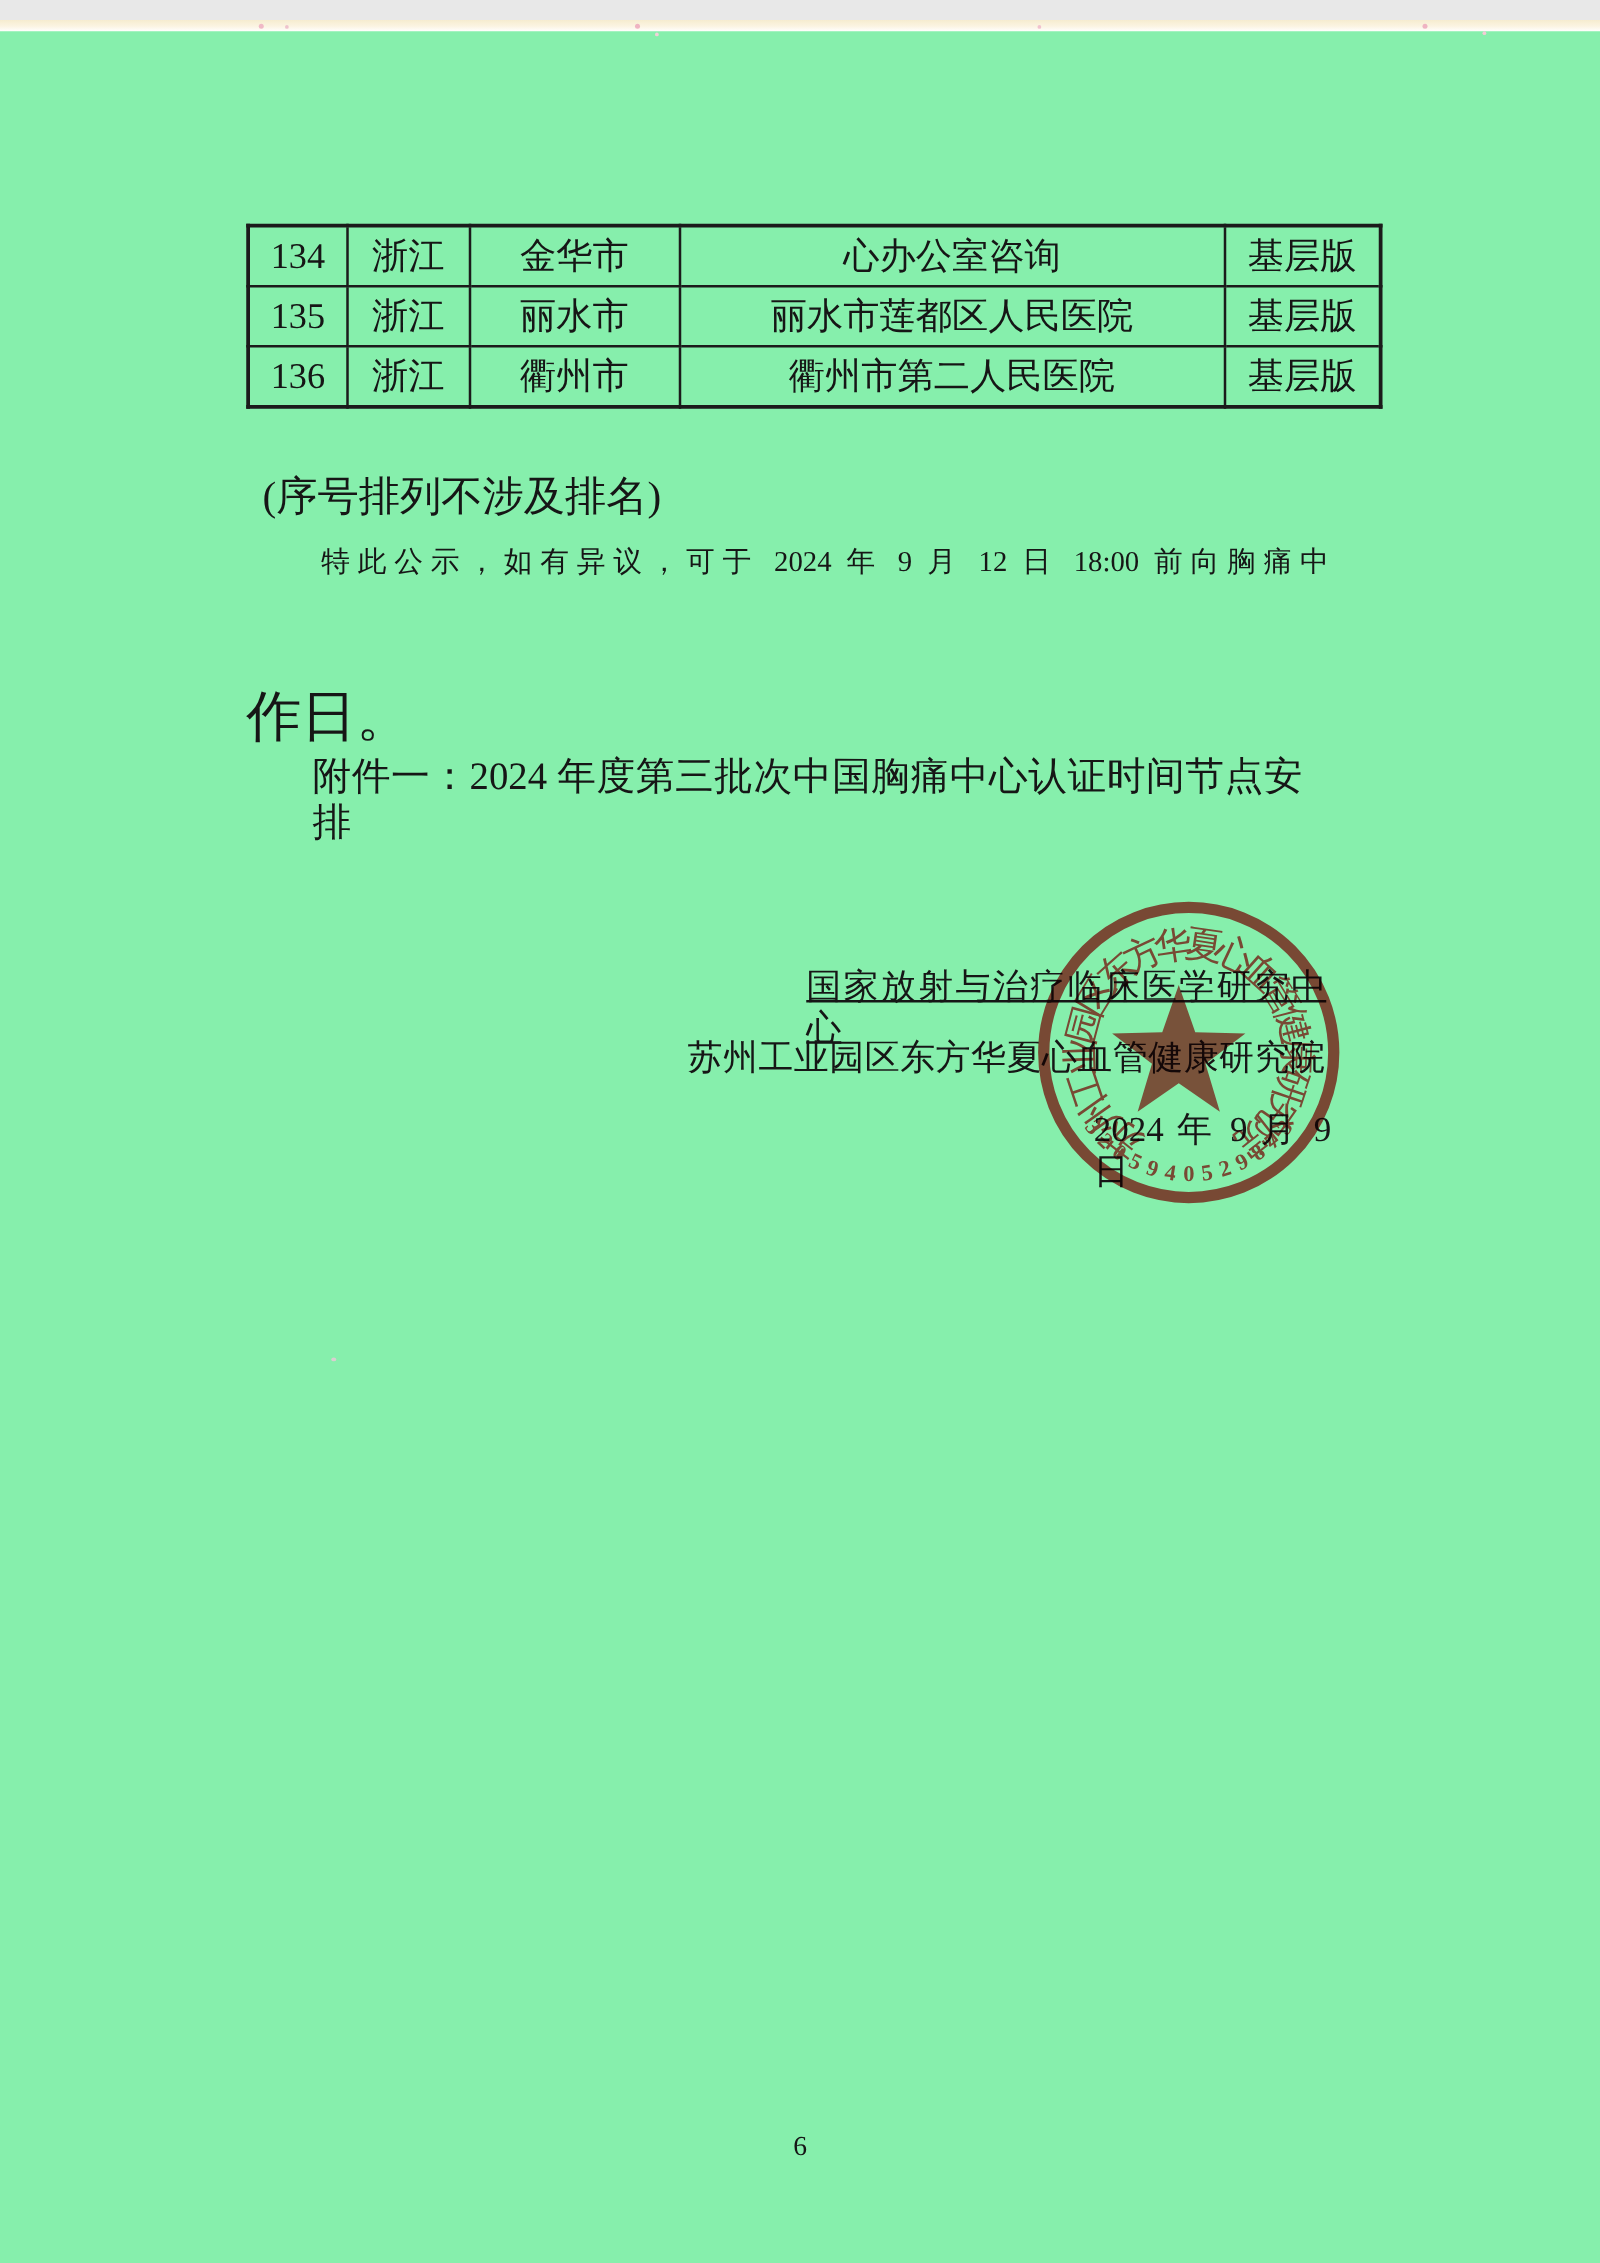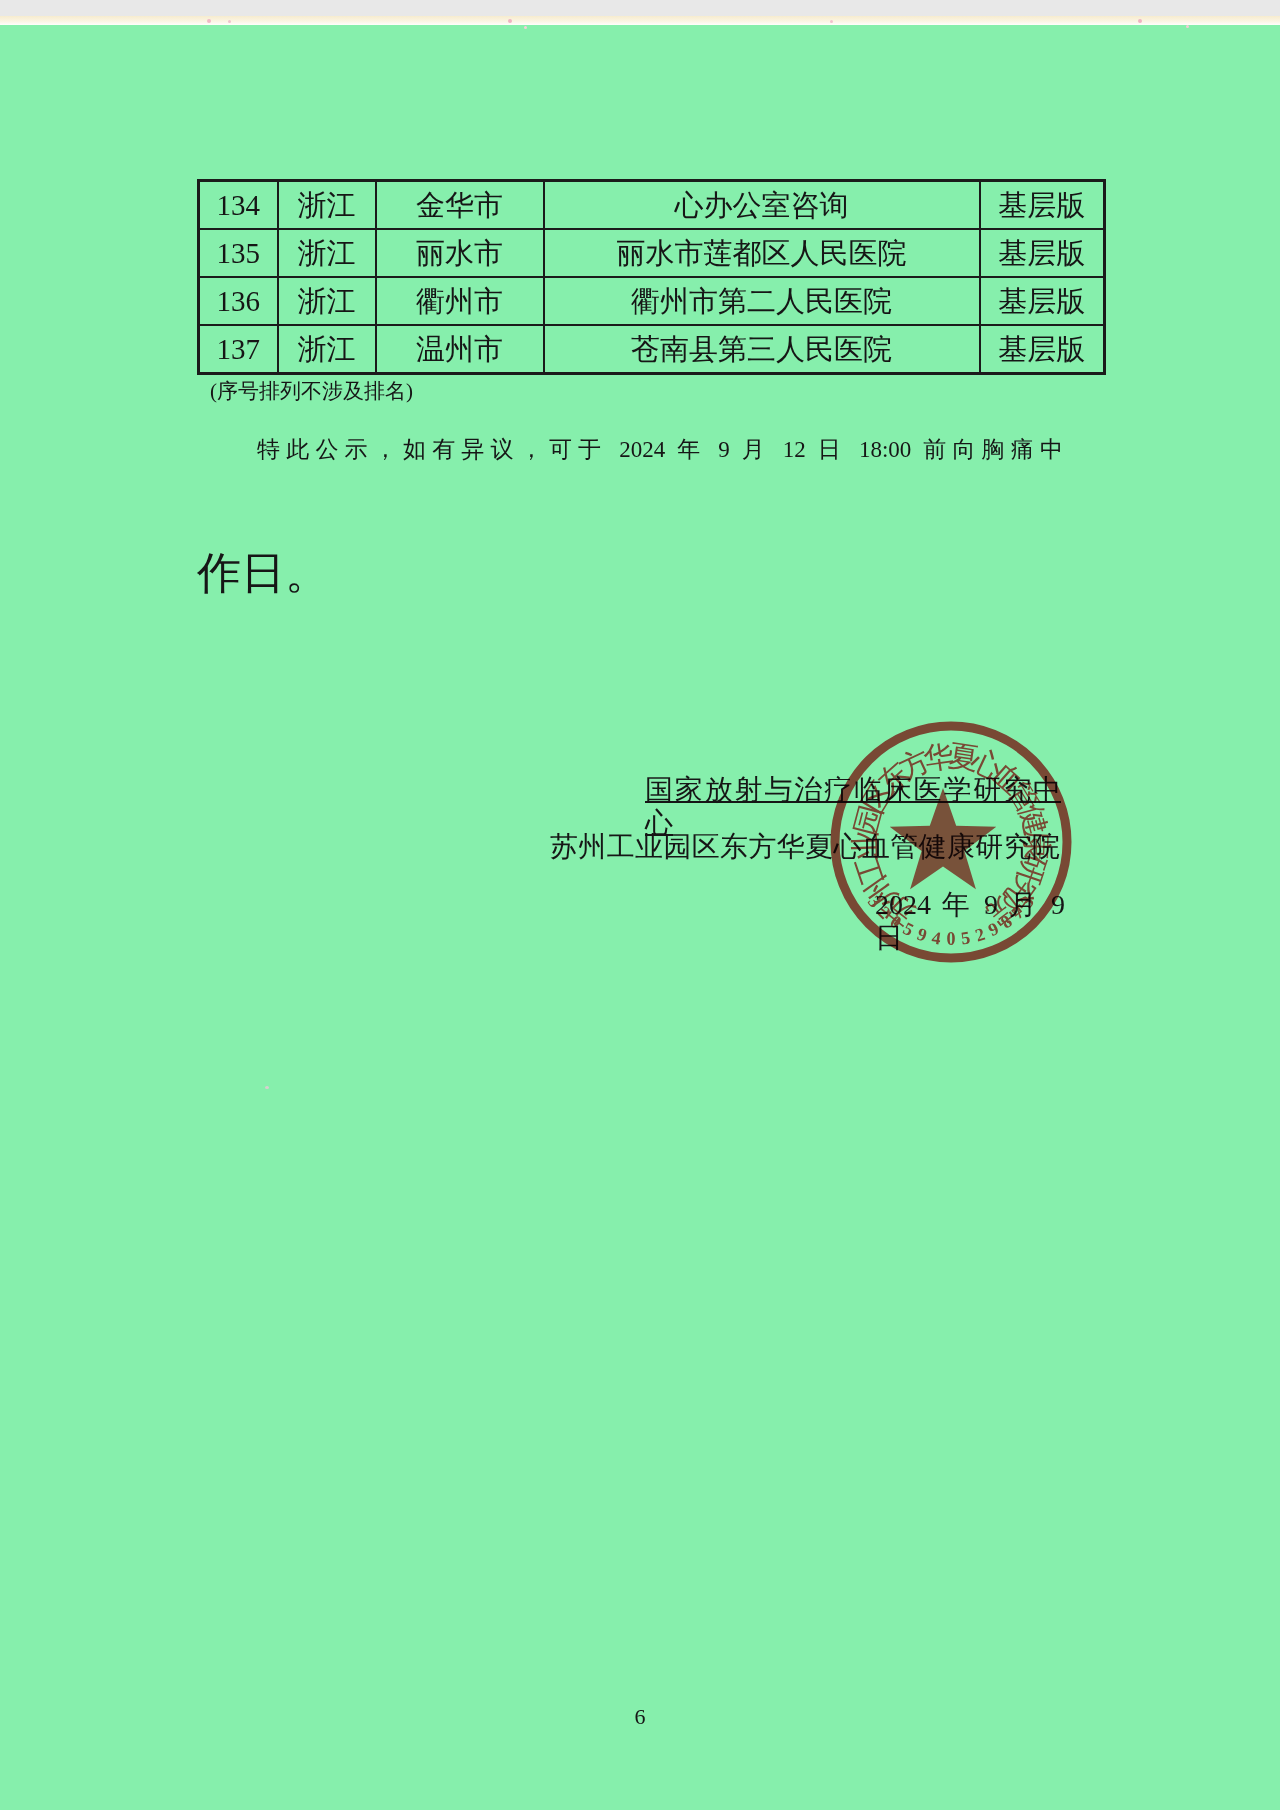--- a/index.html
+++ b/index.html
@@ -31,21 +31,21 @@
     text-align:center; vertical-align:middle;
     font-size:29px; line-height:1;
     padding:0;
     white-space:nowrap; overflow:hidden;
   }
 
   
   .tline { position:absolute; line-height:1.18; white-space:nowrap; }
   .just  { white-space:normal; text-align:justify; text-align-last:justify; }
 
-  .note-line        { left:210px; top:363px;  font-size:21px; }
+  .note-line        { left:210px; top:363px;  font-size:33px; }
   .para-line-1      { left:257px; top:420px;  width:806px; font-size:23px; }
   .para-line-2      { left:197px; top:476px;  width:866px; font-size:32px; }
   .para-line-3      { left:197px; top:532px;  font-size:44px; }
   .attachment-line  { left:250px; top:587px;  width:792px; font-size:31px; }
 
   .sig-line-1 { left:645px; top:757px; width:416px; font-size:28px;text-decoration:underline; }
   .sig-line-2 { left:550px; top:814px; width:510px; font-size:28px; }
   .sig-date   { left:875px; top:872px; width:190px; font-size:28px; }
 
   .page-number {
@@ -112,33 +112,27 @@
         <td>丽水市莲都区人民医院</td>
         <td>基层版</td>
       </tr>
       <tr>
         <td>136</td>
         <td>浙江</td>
         <td>衢州市</td>
         <td>衢州市第二人民医院</td>
         <td>基层版</td>
       </tr>
-      <tr>
-        <td>137</td>
-        <td>浙江</td>
-        <td>温州市</td>
-        <td>苍南县第三人民医院</td>
-        <td>基层版</td>
-      </tr>
     </tbody>
   </table>
 
   <div class="tline note-line">(序号排列不涉及排名)</div>
   <div class="tline para-line-1 just">特此公示，如有异议，可于 2024 年 9 月 12 日 18:00 前向胸痛中</div>
   <div class="tline para-line-3">作日。</div>
+  <div class="tline attachment-line just">附件一：2024 年度第三批次中国胸痛中心认证时间节点安排</div>
 
   <div class="tline sig-line-1 just">国家放射与治疗临床医学研究中心</div>
   <div class="tline sig-line-2 just">苏州工业园区东方华夏心血管健康研究院</div>
   <div class="tline sig-date   just">2024 年 9 月 9 日</div>
 
   <svg class="stamp" id="stamp-svg" viewBox="0 0 248 248">
     <circle class="stamp-ring" cx="123" cy="122" r="116"></circle>
     <polygon class="stamp-star" points="115,68 128.2,105.8 168.3,106.7 136.4,131 147.9,169.3 115,146.5 82.1,169.3 93.6,131 61.7,106.7 101.8,105.8"></polygon>
     <g id="stamp-arc-group">
         <text x="70.1" y="189.8" transform="rotate(-142.0 70.1 189.8)" class="stamp-arc-char">苏</text>

